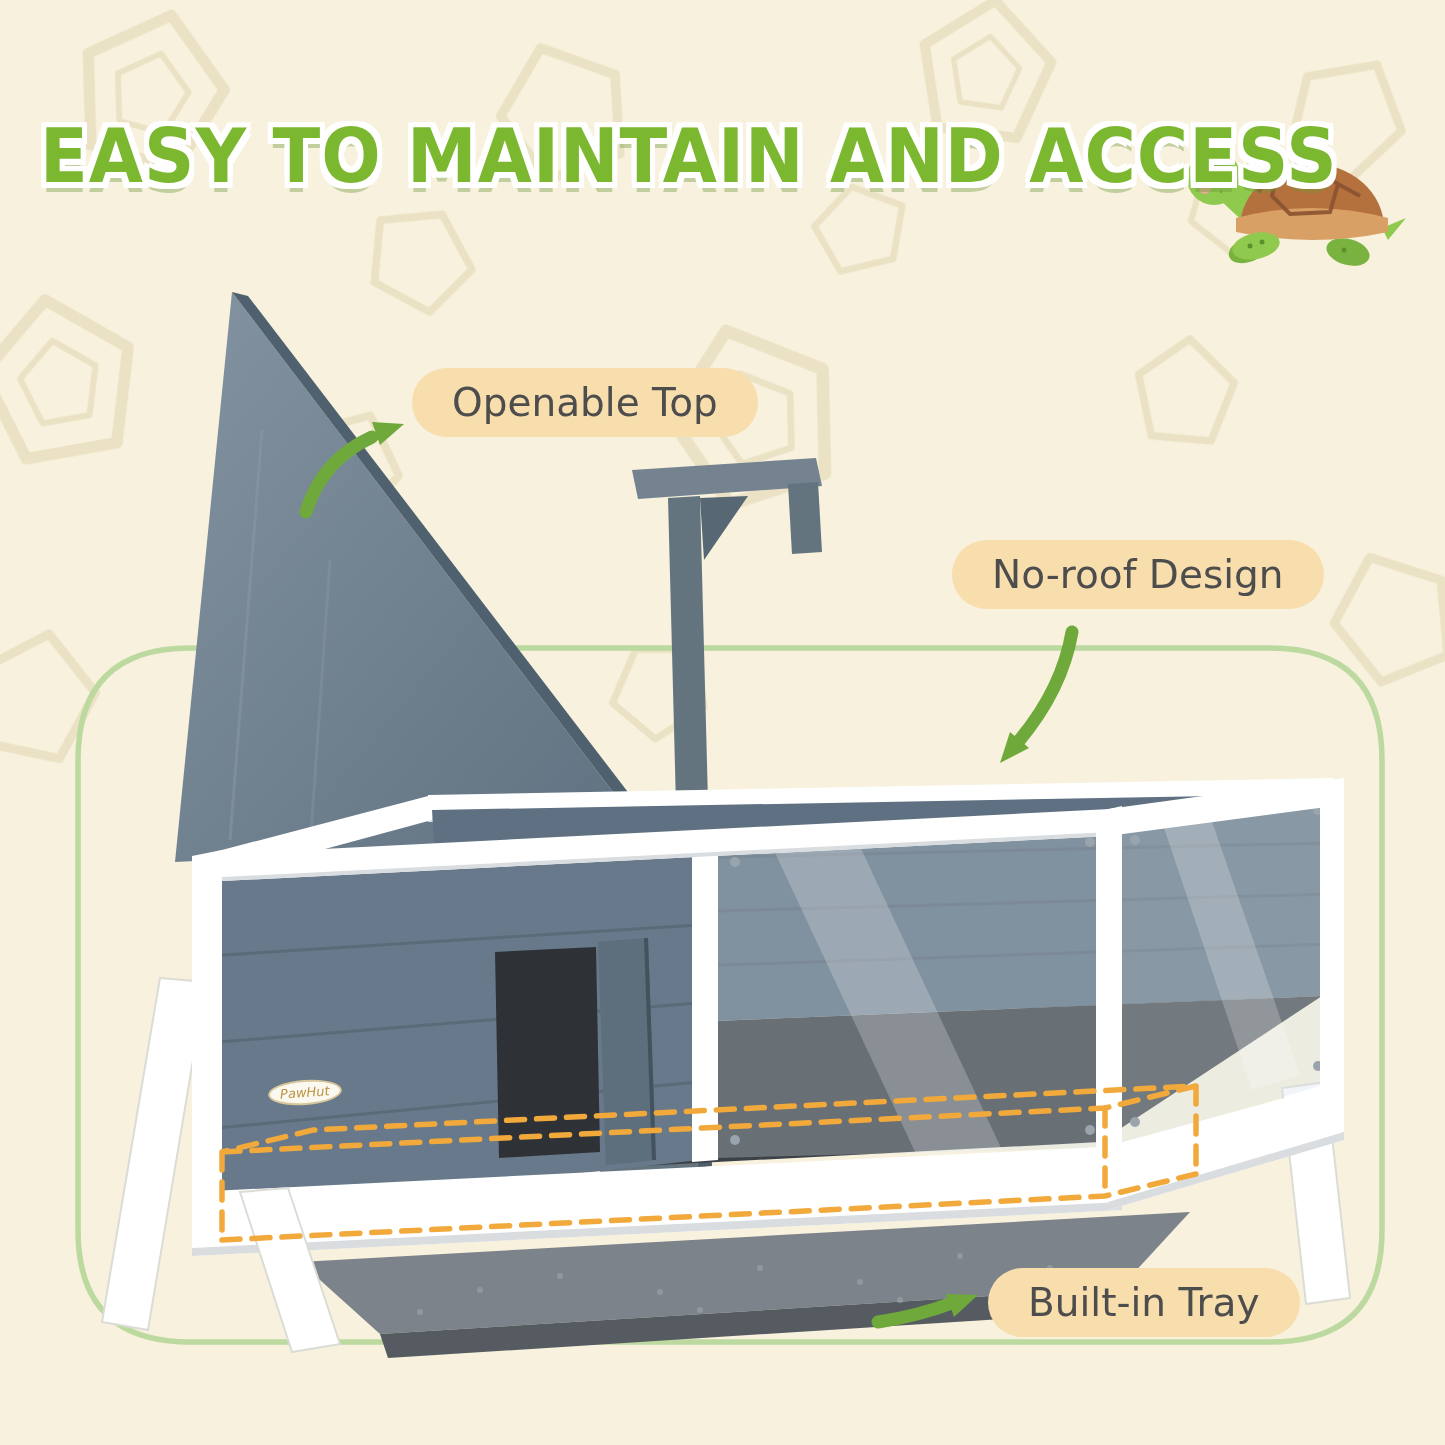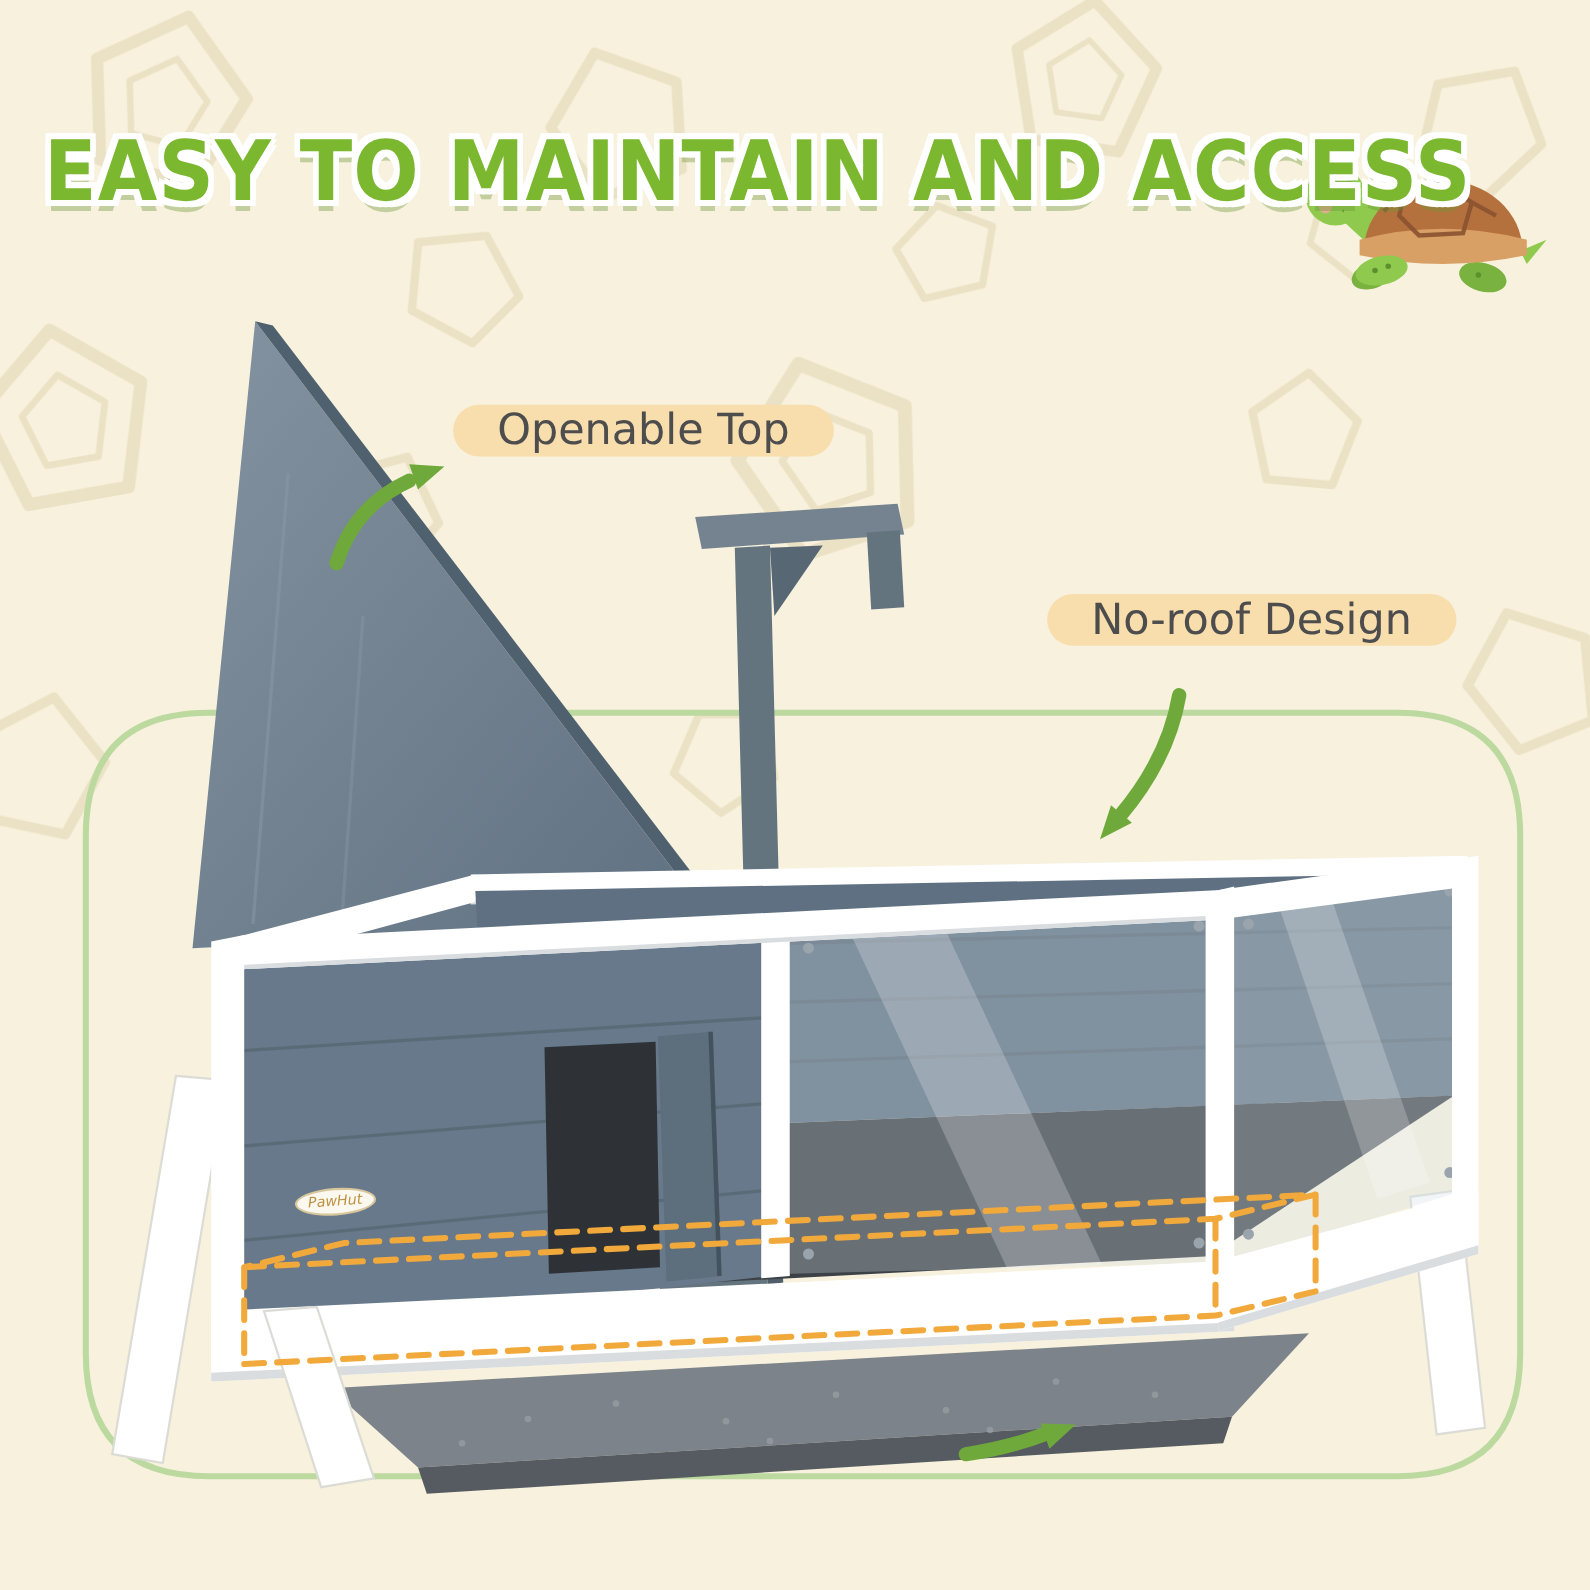--- a/index.html
+++ b/index.html
@@ -12,21 +12,21 @@
     position:absolute;left:40px;top:112px;margin:0;white-space:nowrap;
     font-size:70px;font-weight:bold;letter-spacing:1px;color:#7cb82f;
     transform:scaleY(1.08);transform-origin:left top;
     text-shadow:
       -5px -5px 0 #fff, 5px -5px 0 #fff, -5px 5px 0 #fff, 5px 5px 0 #fff,
       -5px 0 0 #fff, 5px 0 0 #fff, 0 -5px 0 #fff, 0 5px 0 #fff,
       0 9px 0 rgba(108,150,52,.38);
   }
   .pill{
     position:absolute;background:#f8ddad;color:#4d4d4d;
-    font-size:39px;padding:1px 40px;border-radius:50px;white-space:nowrap;
+    font-size:39px;padding:12px 40px;border-radius:50px;white-space:nowrap;
   }
   .pill-top{left:412px;top:368px;}
   .pill-roof{left:952px;top:540px;}
   .pill-tray{left:988px;top:1268px;}
   .brand{
     position:absolute;left:268px;top:1080px;transform:rotate(-4deg);
     background:#fbf8ef;border:2px solid #d9c79c;border-radius:50%;
     font-size:13px;font-style:italic;color:#bd9343;padding:4px 10px;line-height:1;
   }
 </style>
@@ -223,16 +223,17 @@
     <ellipse cx="78" cy="146" rx="24" ry="13" fill="#8fca4e" transform="rotate(-12 78 146)"></ellipse>
     <circle cx="72" cy="146" r="2.5" fill="#5d8f2c"></circle>
       <circle cx="84" cy="142" r="2.5" fill="#5d8f2c"></circle>
     <circle cx="166" cy="150" r="2.5" fill="#5d8f2c"></circle>
   </svg>
 
   <h1 class="title">EASY TO MAINTAIN AND ACCESS</h1>
 
   <div class="pill pill-top">Openable Top</div>
   <div class="pill pill-roof">No-roof Design</div>
+  <div class="pill pill-tray">Built-in Tray</div>
 
   <div class="brand">PawHut</div>
 
 </div>
 
 </body></html>

